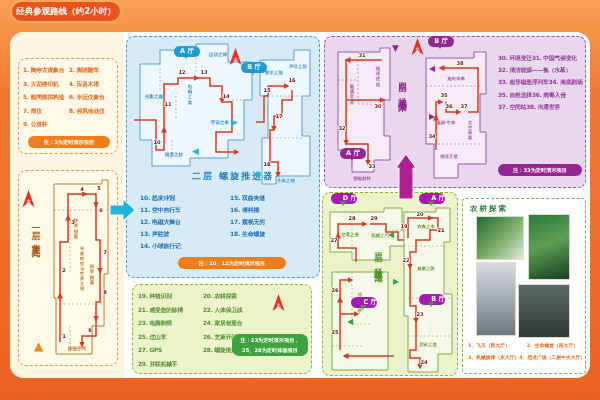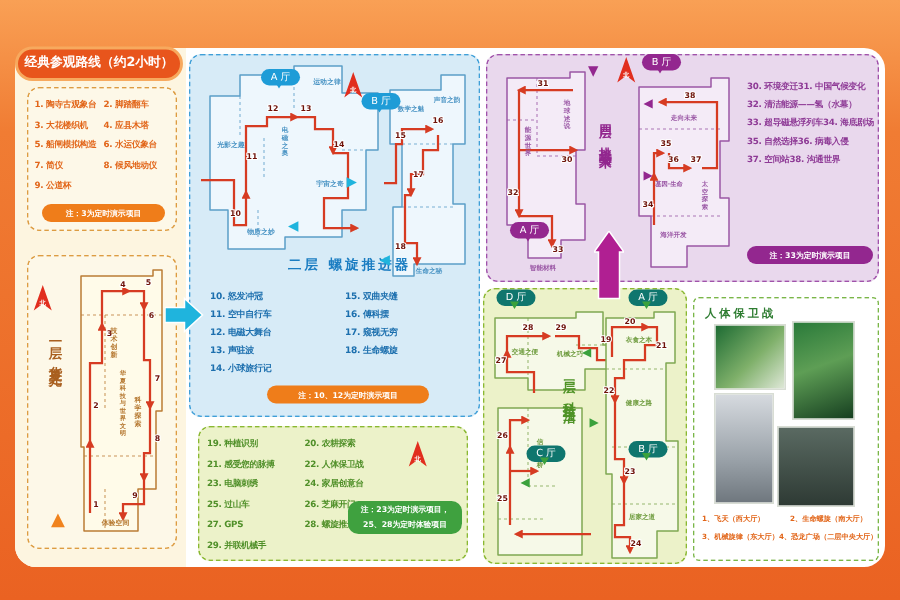--- a/index.html
+++ b/index.html
@@ -2,21 +2,21 @@
 <html><head>
 <meta charset="utf-8">
 <style>
   html,body{margin:0;padding:0;}
   body{width:600px;height:400px;position:relative;overflow:hidden;
        font-family:"DejaVu Sans",sans-serif;
        background:linear-gradient(180deg,#f9a055 0%,#f07c33 22%,#ea6222 100%);}
   .abs{position:absolute;}
   .card{left:10px;top:32px;width:580px;height:346px;background:#ffffff;border-radius:14px;}
   .f1col{left:10px;top:32px;width:114px;height:346px;background:#fdf5e0;border-radius:14px 0 0 14px;}
-  .title-pill{left:10px;top:31px;width:108px;height:19px;background:#e8551c;border:2px solid #f7a95e;
+  .title-pill{left:10px;top:0;width:108px;height:19px;background:#e8551c;border:2px solid #f7a95e;
       border-radius:12px;color:#fff;font-weight:bold;font-size:8.5px;line-height:19px;text-align:center;z-index:9;}
   .dbox{border-radius:8px;box-sizing:border-box;}
   .b1{background:#fdf8e8;border:1.5px dashed #dd9c42;}
   .b2{background:#d7ebf7;border:1.5px dashed #3f9fd8;}
   .b3{background:#ecf2c9;border:1.5px dashed #8ab832;}
   .b4{background:#e9d8ed;border:1.5px dashed #a052aa;}
   .bps{background:#ffffff;border:1.5px dashed #7ab648;border-radius:4px;}
   .list{z-index:4;}
   .li{white-space:nowrap;letter-spacing:-0.2px;}
   .grid2{display:flex;flex-wrap:wrap;align-content:flex-start;}
@@ -27,23 +27,23 @@
   .f1t .li{line-height:13.5px;}
   .f2t{color:#1c6fae;font-size:6px;font-weight:bold;}
   .f2t .li{line-height:12px;}
   .f3t{color:#4f8f28;font-size:5.8px;font-weight:bold;}
   .f3t .li{line-height:13.5px;}
   .f4t{color:#8e3a96;font-size:5.8px;font-weight:bold;}
   .f4t .li{line-height:12.2px;}
   .notep{border-radius:7px;color:#fff;font-size:5.2px;font-weight:bold;text-align:center;z-index:6;
          display:flex;flex-direction:column;justify-content:center;padding:0 3px;box-sizing:border-box;}
   .n1{background:#ef7d1a;} .n3{background:#3fa13f;} .n4{background:#93278f;}
-  .hall{height:11px;border-radius:6px;color:#fff;font-weight:normal;font-size:6.5px;line-height:11px;
+  .hall{height:11px;border-radius:6px;color:#fff;font-weight:bold;font-size:6.5px;line-height:11px;
         text-align:center;width:26px;z-index:7;}
-  .h2{background:#1e9cd7;} .h3{background:#0f766e;} .h4{background:#93278f;}
+  .h2{background:#1e9cd7;} .h3{background:#a21caf;text-align:right;} .h4{background:#93278f;}
   .h2::after,.h3::after,.h4::after{content:"";position:absolute;left:9px;bottom:-5px;border:3px solid transparent;}
   .h2::after{border-top:5px solid #1e9cd7;}
   .h3::after{border-top:5px solid #3aa13c;}
   .h4::after{border-top:5px solid #93278f;}
   .vname{writing-mode:vertical-rl;text-orientation:upright;font-weight:bold;letter-spacing:1.5px;z-index:5;}
   .chev{font-size:9px;z-index:7;line-height:9px;}
   .cap{font-size:4.8px;color:#e2661a;font-weight:bold;white-space:nowrap;}
   .compass{width:13px;height:19px;z-index:7;}
   .bei{position:absolute;left:0;top:8.5px;width:100%;text-align:center;font-size:4.2px;color:#fff;font-weight:bold;}
   .photo{border:1px solid #d8ddd4;box-sizing:border-box;z-index:4;}
@@ -350,21 +350,21 @@
       <path d="M6.5 0 L12.5 17 L6.5 12.5 L0.5 17 Z" fill="#e12e1e"></path>
     </svg>
   <span class="bei">北</span>
 </div>
 <div class="abs notep n3" style="left:232px;top:334px;width:76px;height:22px;line-height:10px;">
   <span>注：23为定时演示项目，</span>
   <span>25、28为定时体验项目</span>
 </div>
 
 <div class="abs bps" style="left:462px;top:198px;width:122px;height:174px;"></div>
-<div class="abs pstitle" style="left:470px;top:204px;">人体保卫战</div>
+<div class="abs pstitle" style="left:470px;top:204px;">农耕探索</div>
 <div class="abs photo" style="left:476px;top:216px;width:48px;height:44px;background:linear-gradient(135deg,#1d6b33,#7fb06a 55%,#dfe8d8);"></div>
 <div class="abs photo" style="left:528px;top:214px;width:42px;height:66px;background:linear-gradient(160deg,#2a7a3a,#5e9e55 45%,#163f20);"></div>
 <div class="abs photo" style="left:476px;top:262px;width:40px;height:74px;background:linear-gradient(180deg,#d6dadf,#9aa2a9 60%,#6f777e);"></div>
 <div class="abs photo" style="left:518px;top:284px;width:52px;height:54px;background:linear-gradient(180deg,#5a6a62,#2e3a34);"></div>
 <div class="abs" style="left:468px;top:342px;width:110px;display:flex;justify-content:space-between;z-index:5;">
   <span class="cap">1、飞天（西大厅）</span>
   <span class="cap">2、生命螺旋（南大厅）</span>
 </div>
 <div class="abs" style="left:468px;top:354px;width:114px;display:flex;justify-content:space-between;z-index:5;">
   <span class="cap">3、机械旋律（东大厅）</span>

